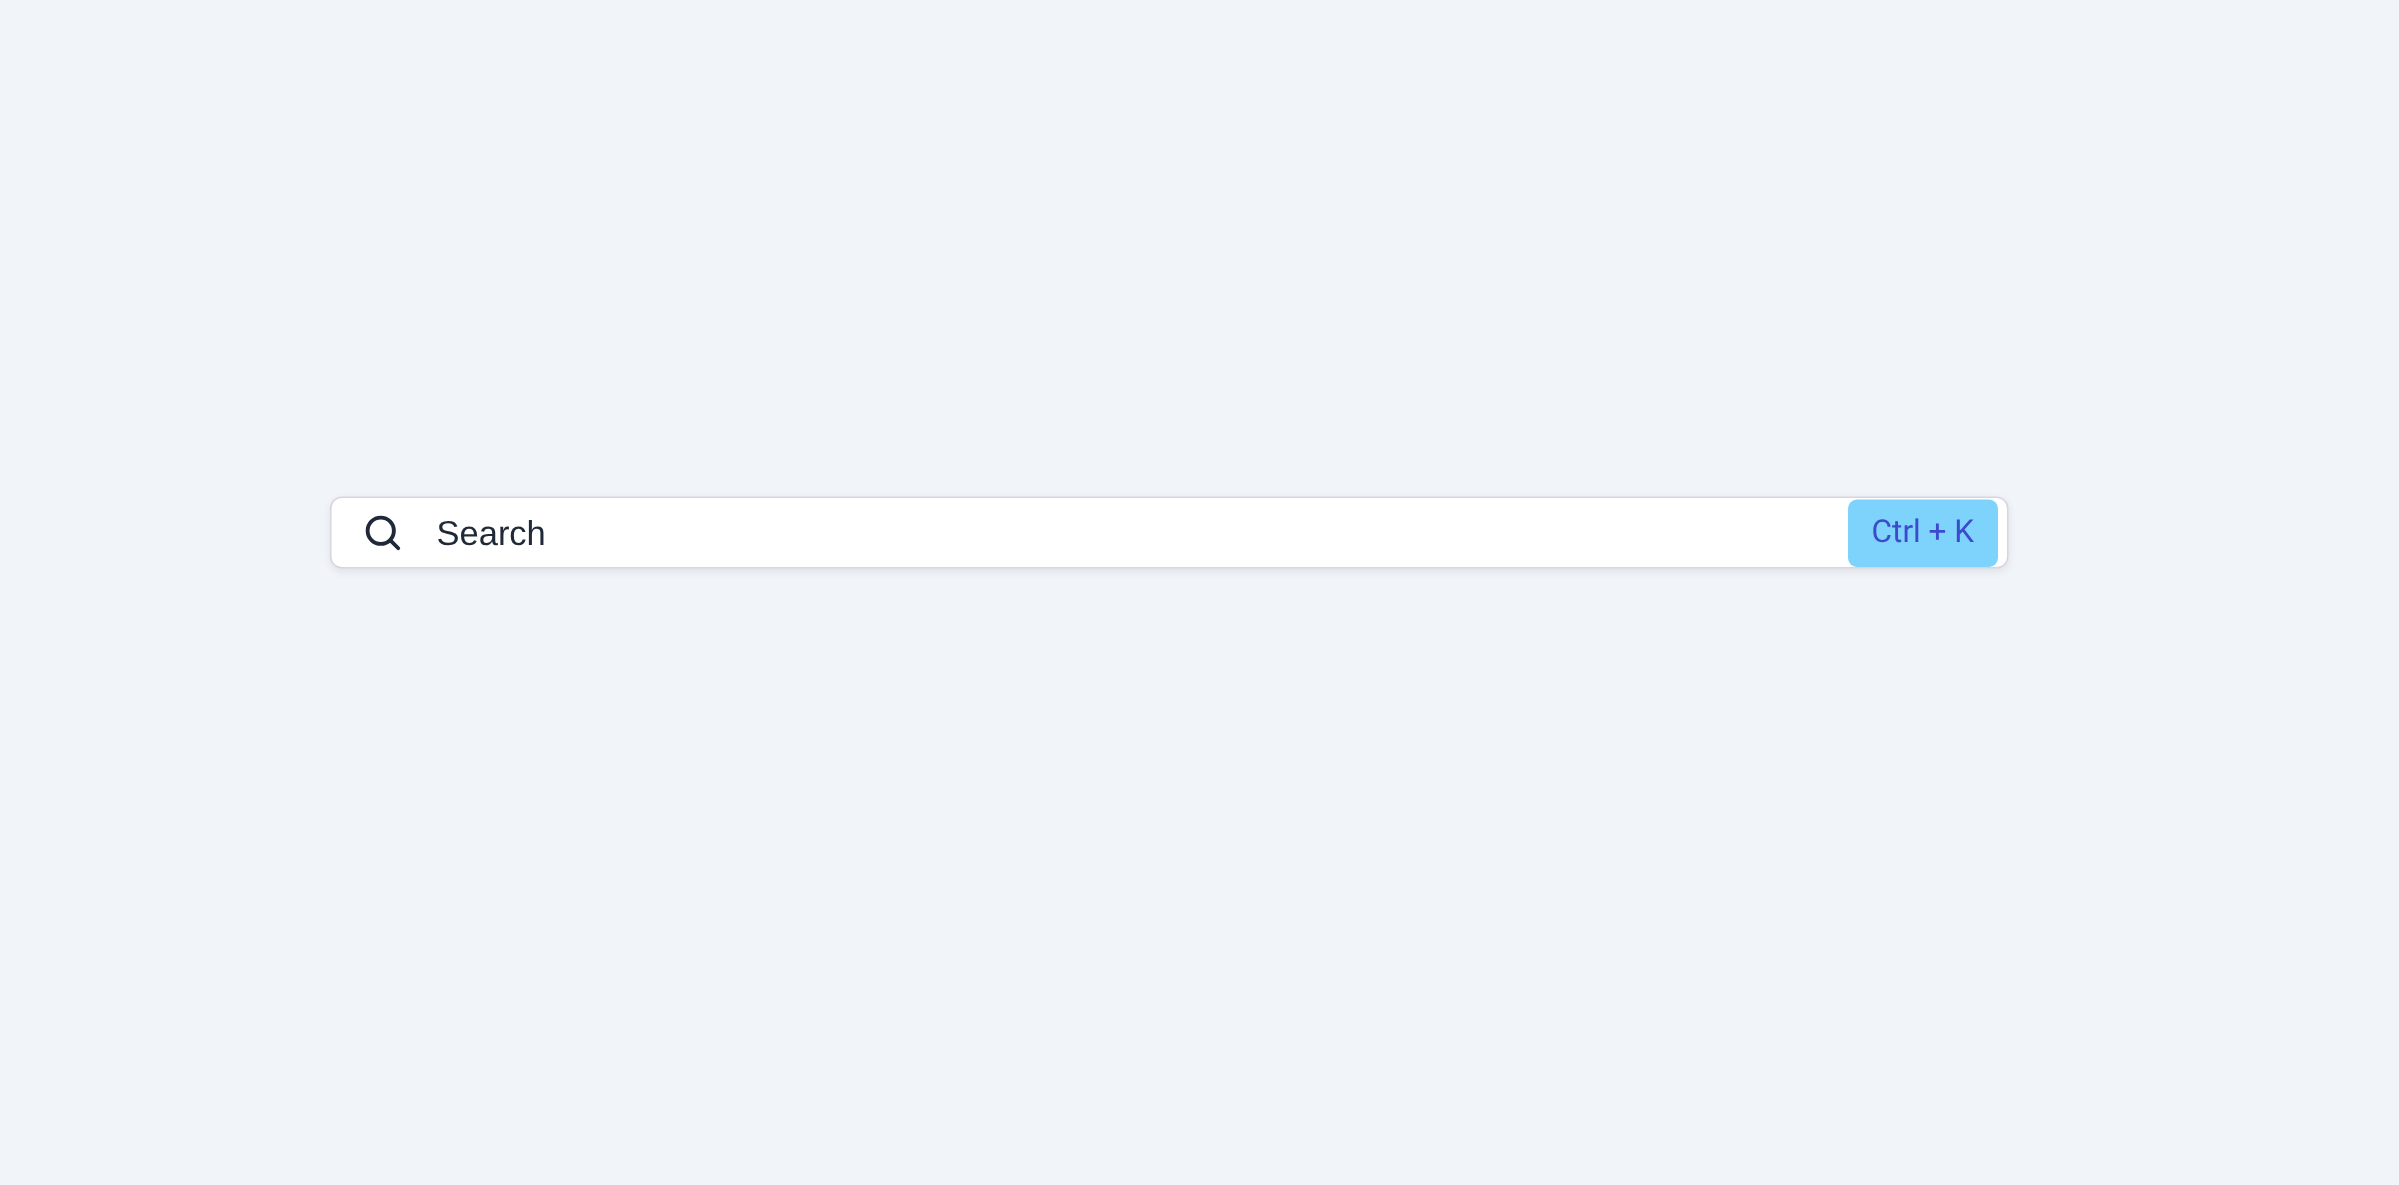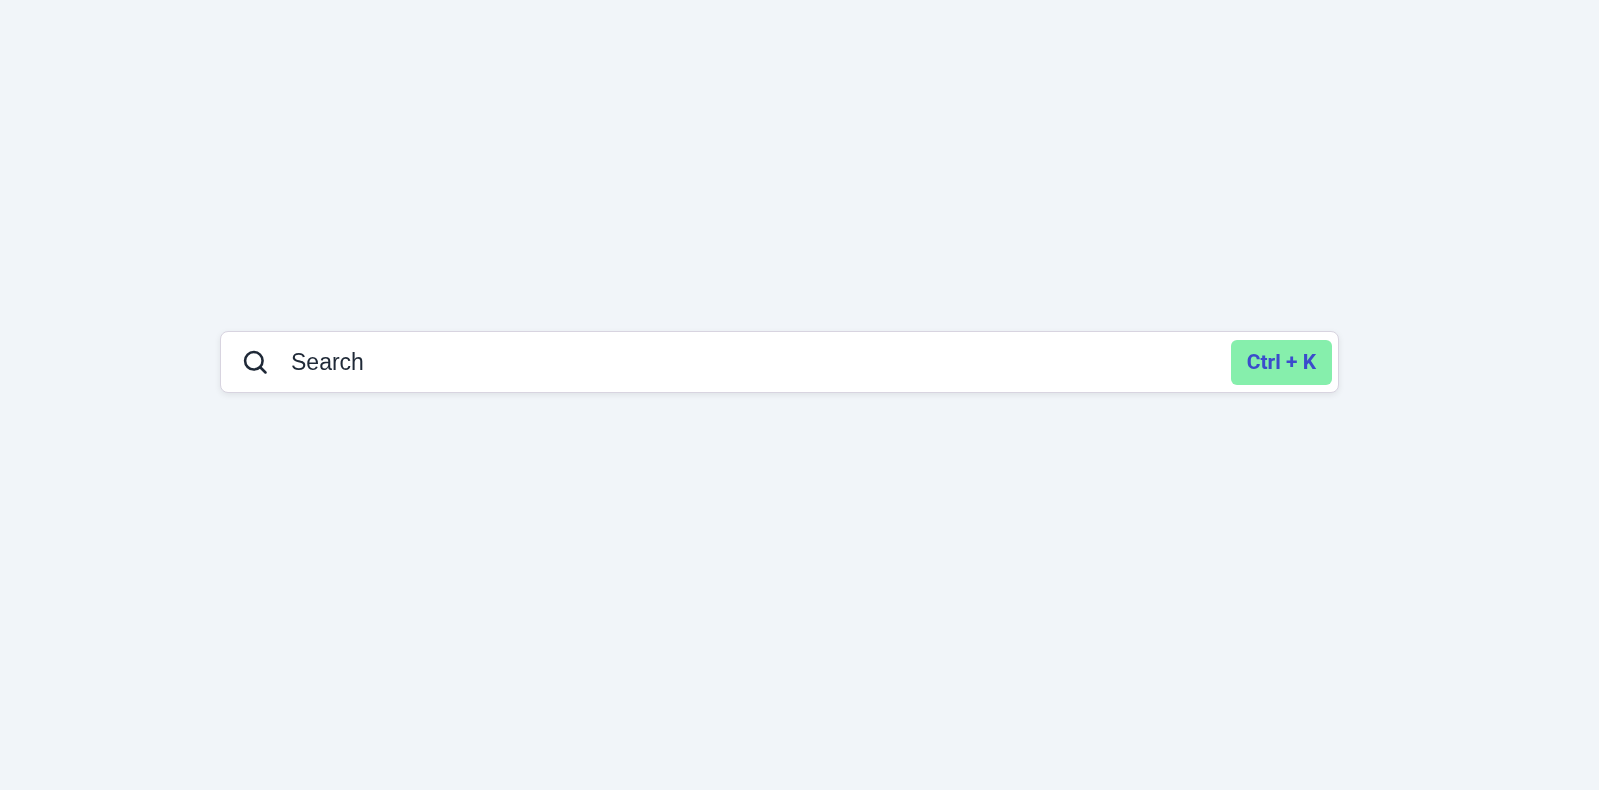--- a/index.html
+++ b/index.html
@@ -12,21 +12,21 @@
       height: 790px;
       background-color: #f1f5f9;
       font-family: -apple-system, BlinkMacSystemFont, "Segoe UI", Roboto, "Helvetica Neue", Arial, sans-serif;
       position: relative;
     }
     .search-container {
       position: absolute;
       left: 220px;
       top: 331px;
       width: 1119px;
-      height: 62px;
+      height: 48px;
       background-color: #ffffff;
       border: 1px solid #d8d4e0;
       border-radius: 8px;
       box-shadow: 0 2px 6px rgba(0, 0, 0, 0.08);
       display: flex;
       align-items: center;
       padding: 5px 6px 5px 20px;
     }
     .search-icon {
       width: 28px;
@@ -44,27 +44,27 @@
       font-size: 23px;
       color: #1f2937;
       margin-left: 22px;
       background: transparent;
     }
     .search-input::placeholder {
       color: #1f2937;
       opacity: 1;
     }
     .shortcut-badge {
-      background-color: #86efac;
+      background-color: #7dd3fc;
       color: #3b4bcc;
       font-size: 21px;
       padding: 12px 16px;
       border-radius: 6px;
       flex-shrink: 0;
-      font-weight: 700;
+      font-weight: 400;
       line-height: 1;
     }
   </style>
 </head>
 <body>
 
 <div class="search-container">
   <span class="search-icon">
     <svg width="28" height="28" viewBox="0 0 24 24" fill="none" stroke="currentColor" stroke-width="2.2" stroke-linecap="round" stroke-linejoin="round">
       <circle cx="11" cy="11" r="7.5"></circle>

